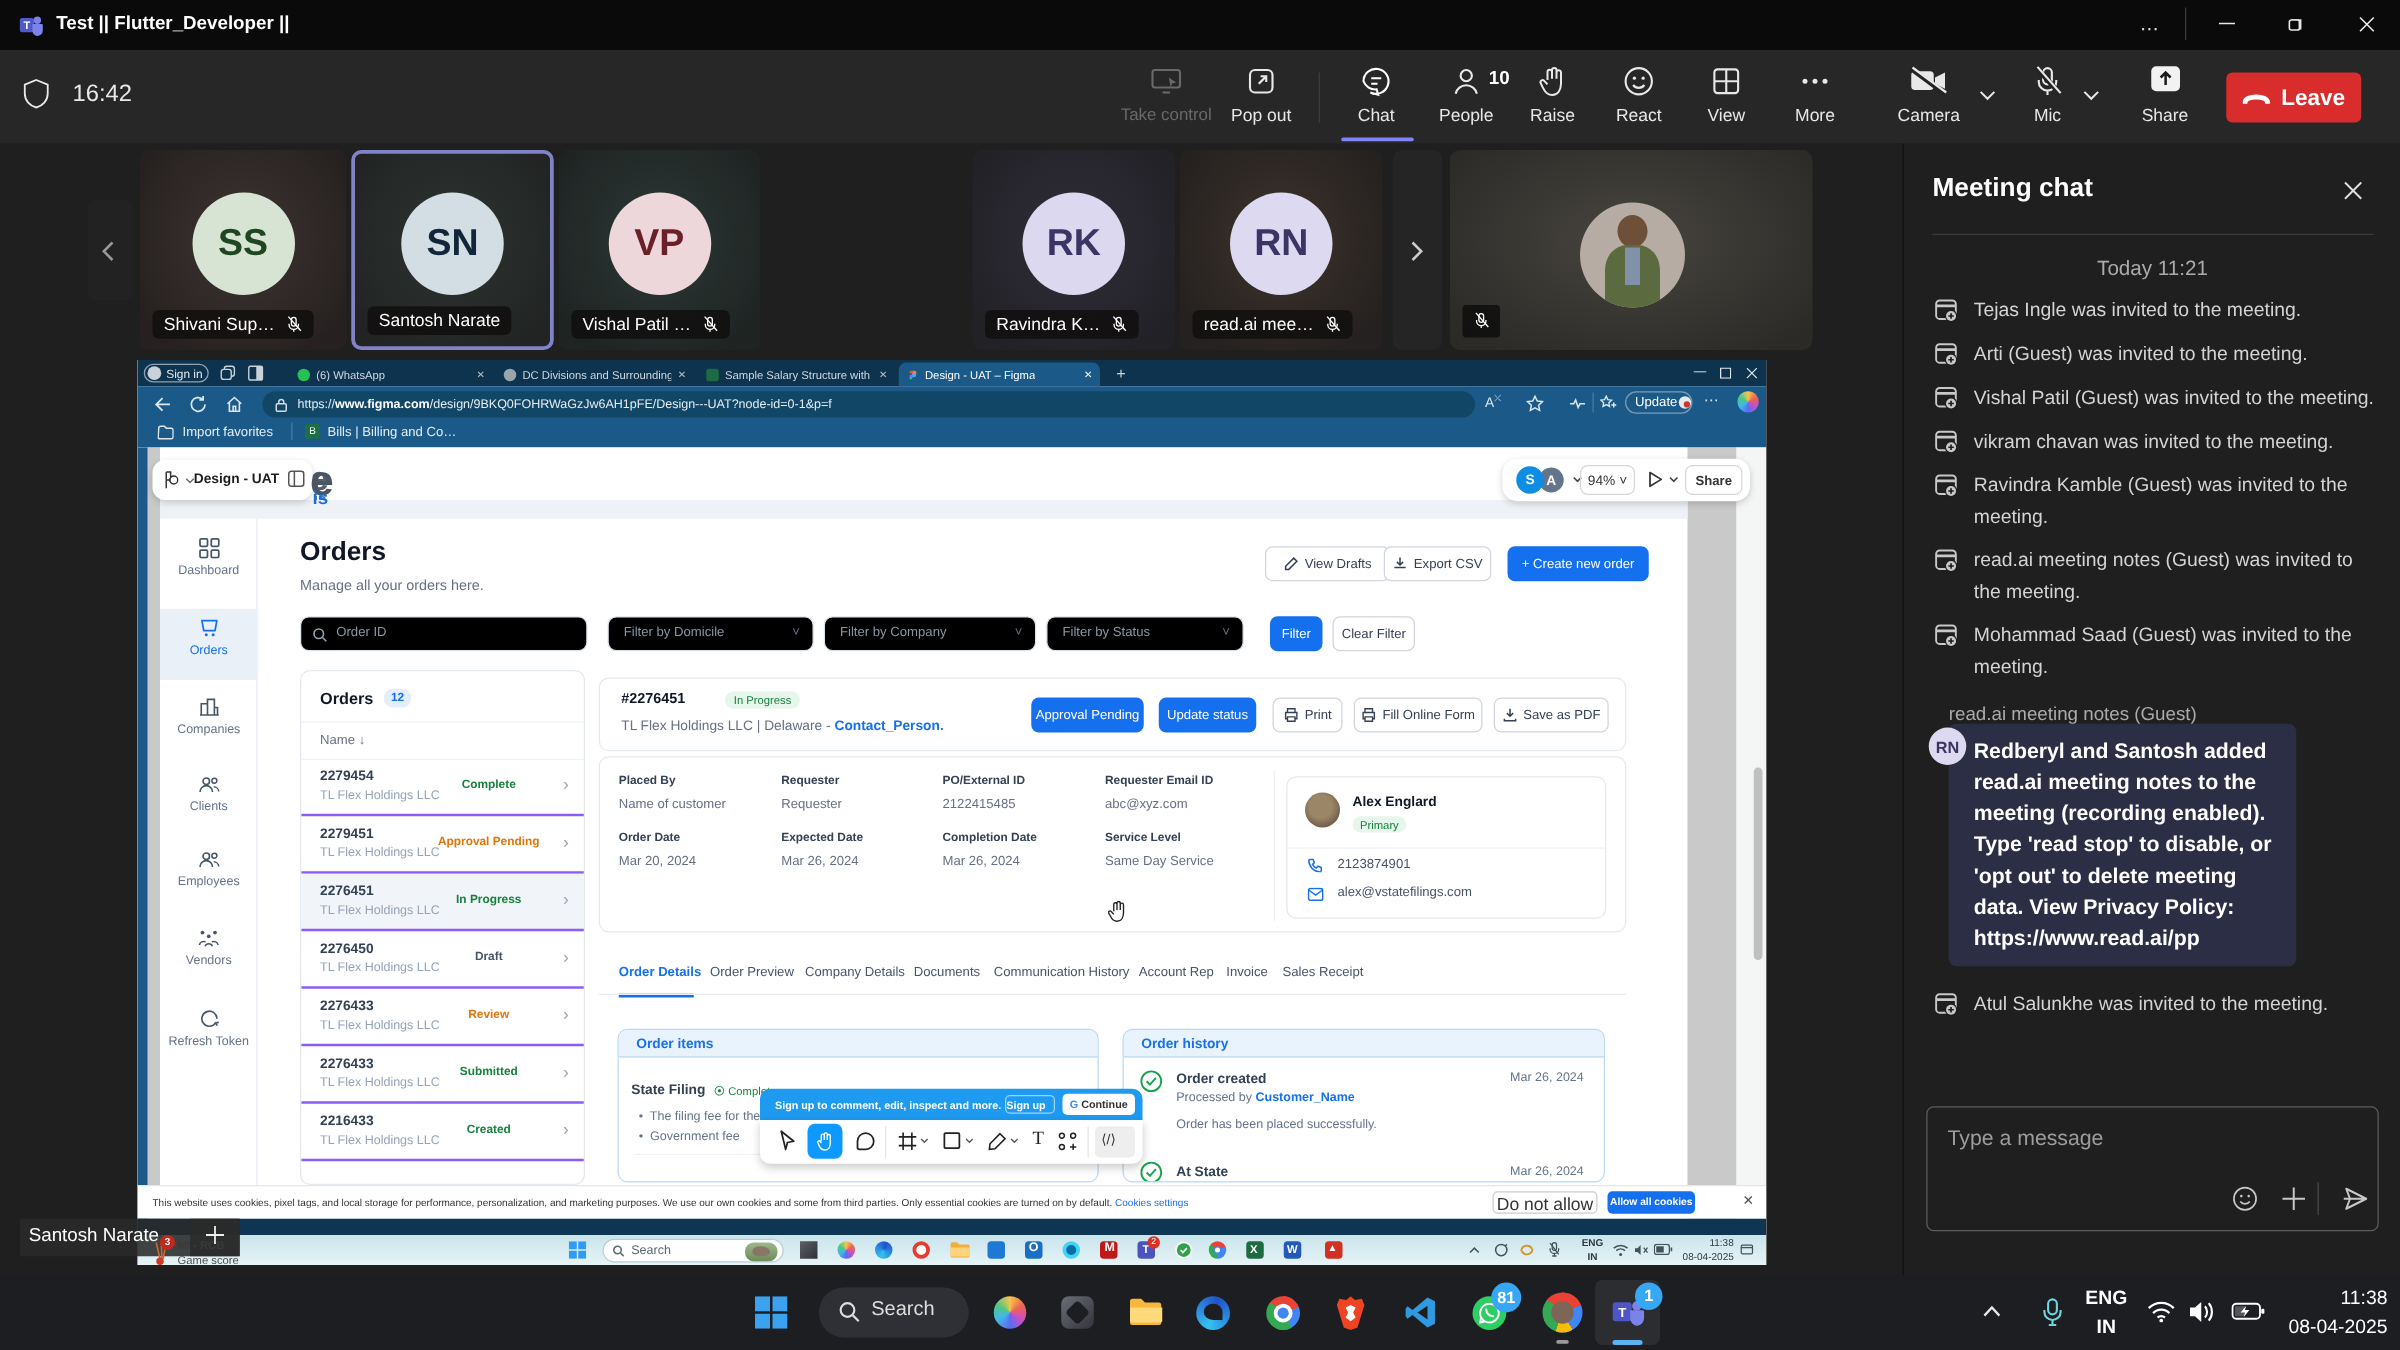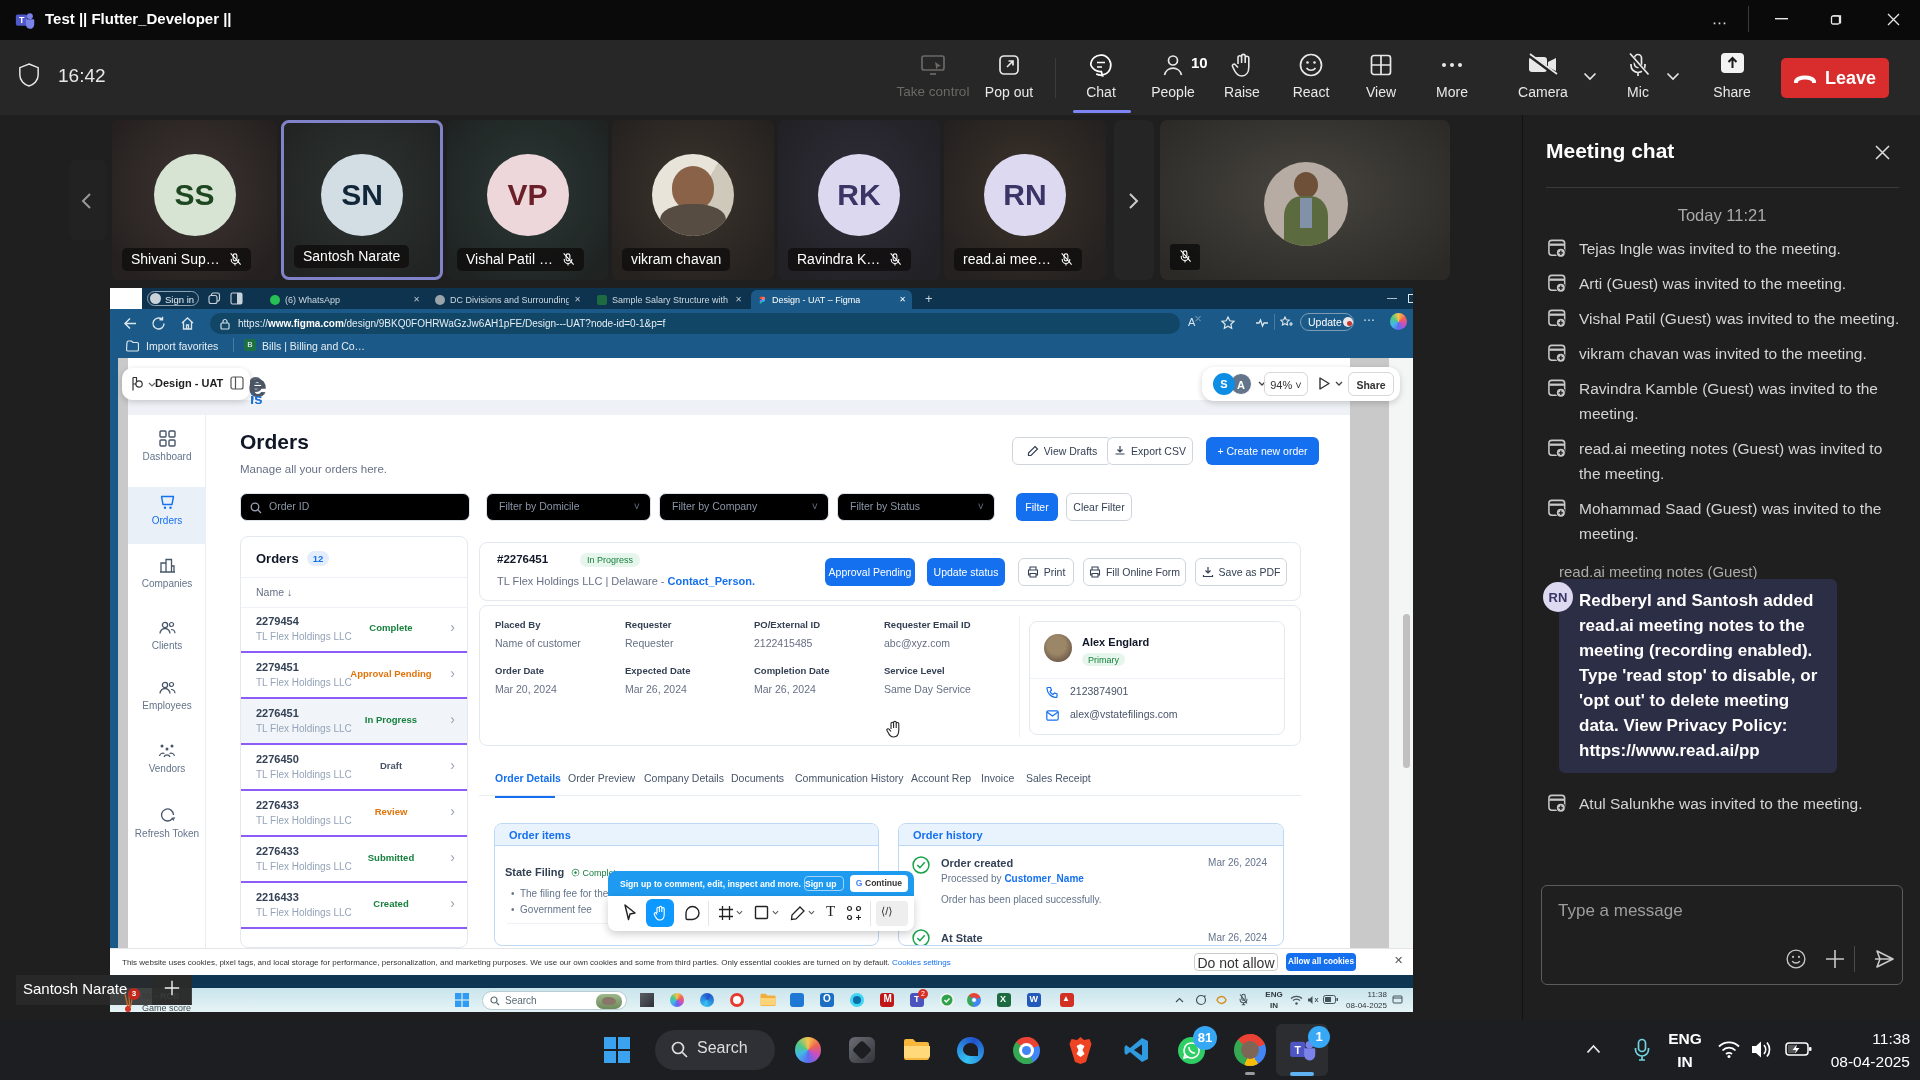--- a/index.html
+++ b/index.html
@@ -210,27 +210,20 @@
   <div class="tile" style="left:447px;width:161px;background:radial-gradient(ellipse at 50% 45%, #2b3835 0%, #1f2423 85%);">
     <div class="avatar" style="background:#eed7da;color:#6b1f28;">VP</div>
     <div class="tlabel">Vishal Patil …
       <svg width="14" height="15" viewBox="0 0 26 26">
           <rect x="9.5" y="2.5" width="7" height="13" rx="3.5" fill="none" stroke="#fff" stroke-width="2"></rect>
           <path d="M6 12 v1.5 a7 7 0 0 0 14 0 V12 M13 20.5 V24" fill="none" stroke="#fff" stroke-width="2"></path>
           <path d="M5 1.5 L23.5 22.5" stroke="#fff" stroke-width="2"></path>
         </svg>
     </div>
   </div>
-  <div class="tile" style="left:612px;width:162px;background:radial-gradient(ellipse at 50% 45%, #3d352e 0%, #262220 85%);overflow:hidden;">
-    <div class="avatar" style="background:linear-gradient(120deg,#e8e4da 0 55%,#cfc9bc 55% 100%);overflow:hidden;">
-      <div style="position:absolute;left:20px;top:12px;width:42px;height:44px;border-radius:50% 50% 46% 46%;background:#8a6247;"></div>
-      <div style="position:absolute;left:8px;top:50px;width:66px;height:34px;border-radius:45% 45% 0 0;background:#564c42;"></div>
-    </div>
-    <div class="tlabel">vikram chavan</div>
-  </div>
   <div class="tile" style="left:778px;width:162px;background:radial-gradient(ellipse at 50% 45%, #302e3a 0%, #222126 85%);">
     <div class="avatar" style="background:#dcd8ef;color:#3b3566;">RK</div>
     <div class="tlabel">Ravindra K…
       <svg width="14" height="15" viewBox="0 0 26 26">
           <rect x="9.5" y="2.5" width="7" height="13" rx="3.5" fill="none" stroke="#fff" stroke-width="2"></rect>
           <path d="M6 12 v1.5 a7 7 0 0 0 14 0 V12 M13 20.5 V24" fill="none" stroke="#fff" stroke-width="2"></path>
           <path d="M5 1.5 L23.5 22.5" stroke="#fff" stroke-width="2"></path>
         </svg>
     </div>
   </div>
@@ -260,21 +253,21 @@
       <svg style="margin:5px 0 0 8px" width="14" height="15" viewBox="0 0 26 26">
           <rect x="9.5" y="2.5" width="7" height="13" rx="3.5" fill="none" stroke="#fff" stroke-width="2"></rect>
           <path d="M6 12 v1.5 a7 7 0 0 0 14 0 V12 M13 20.5 V24" fill="none" stroke="#fff" stroke-width="2"></path>
           <path d="M5 1.5 L23.5 22.5" stroke="#fff" stroke-width="2"></path>
         </svg>
     </div>
   </div>
 
   <div id="browser" class="abs" style="left:110px;top:173px;width:1303px;height:724px;background:#fff;overflow:hidden;">
 
-    <div class="abs" style="left:0;top:0;width:1318px;height:21px;background:#0e334f;margin-left:32px;">
+    <div class="abs" style="left:0;top:0;width:1318px;height:21px;background:#0e334f;">
       <div class="abs" style="left:5px;top:2.5px;width:52px;height:15px;border:1px solid #8fa3b3;border-radius:8px;color:#e8eef3;font-size:9.5px;">
         <div class="abs" style="left:2px;top:1.5px;width:11px;height:11px;border-radius:50%;background:#c9d2d9;"></div>
         <span class="abs" style="left:17px;top:2px;">Sign in</span>
       </div>
       <svg class="abs" style="left:66px;top:4px" width="13" height="13" viewBox="0 0 13 13">
           <rect x="3.5" y="1" width="8" height="8" rx="2" fill="none" stroke="#c7d2da" stroke-width="1.1"></rect>
           <rect x="1" y="3.5" width="8" height="8" rx="2" fill="#0e334f" stroke="#c7d2da" stroke-width="1.1"></rect>
         </svg>
       <svg class="abs" style="left:88px;top:4px" width="13" height="13" viewBox="0 0 13 13">
           <rect x="1" y="1" width="11" height="11" rx="1.5" fill="none" stroke="#c7d2da" stroke-width="1.1"></rect>

